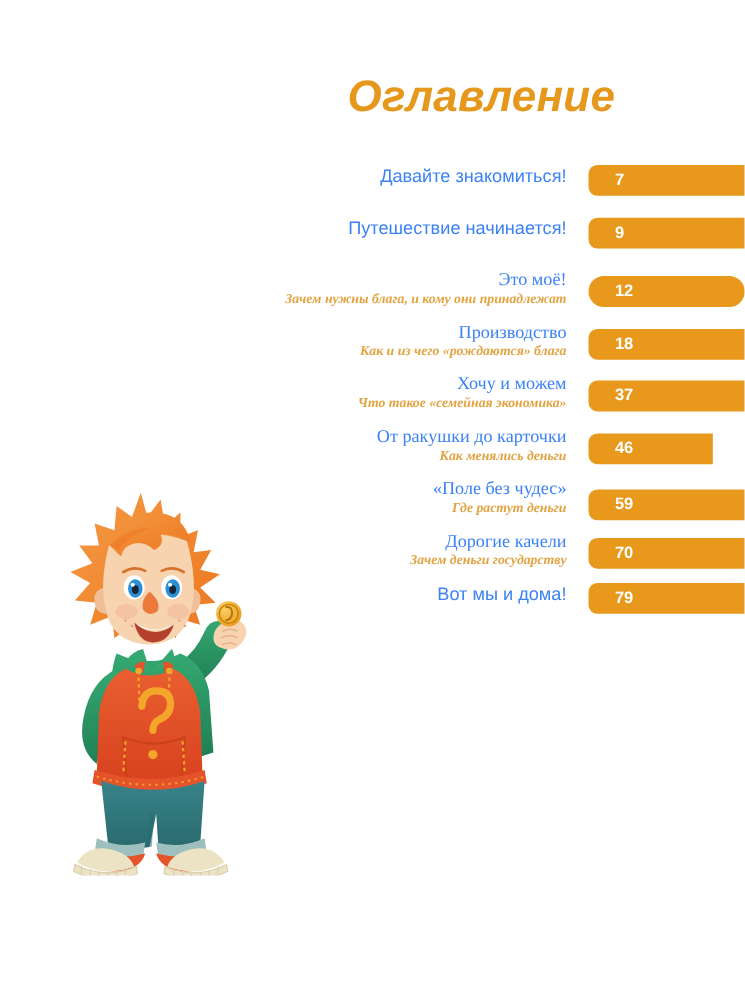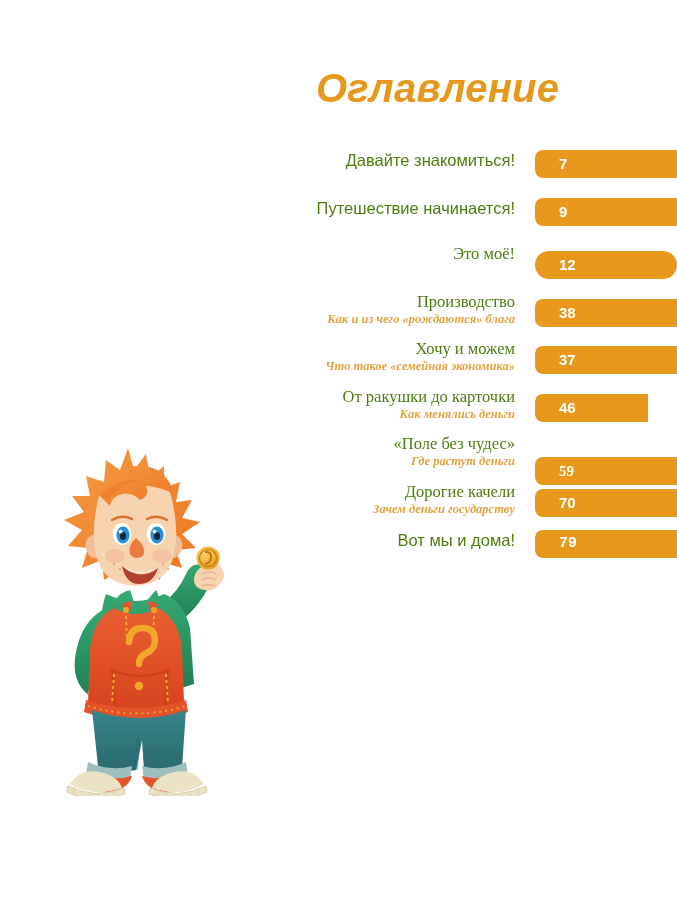--- a/index.html
+++ b/index.html
@@ -46,21 +46,21 @@
     position: absolute;
     right: 162px;
     top: 0;
     width: 320px;
     text-align: right;
   }
   .toc-text.has-sub { top: -2px; font-family: Liberation Serif, serif; }
   .toc-main {
     display: block;
     font-size: 16.5px;
-    color: #4d7c0f;
+    color: #3b82f6;
     line-height: 21px;
     white-space: nowrap;
     overflow: visible;
   }
   .toc-sub {
     display: block;
     font-size: 12.5px;
     font-weight: bold;
     font-style: italic;
     color: #e2a340;
@@ -120,32 +120,33 @@
         <div class="toc-text">
           <span class="toc-main">Путешествие начинается!</span>
         </div>
         <div class="page-bar" style="width: 142px; top: 0px;">
           <span class="page-num">9</span>
         </div>
       </div>
       <div class="toc-row">
         <div class="toc-text has-sub">
           <span class="toc-main">Это моё!</span>
+          <span class="toc-sub">Зачем нужны блага, и кому они принадлежат</span>
         </div>
         <div class="page-bar" style="width: 142px; top: 6px; border-radius: 14px;">
           <span class="page-num">12</span>
         </div>
       </div>
       <div class="toc-row">
         <div class="toc-text has-sub">
           <span class="toc-main">Производство</span>
           <span class="toc-sub">Как и из чего «рождаются» блага</span>
         </div>
         <div class="page-bar" style="width: 142px; top: 6px;">
-          <span class="page-num">38</span>
+          <span class="page-num">18</span>
         </div>
       </div>
       <div class="toc-row">
         <div class="toc-text has-sub">
           <span class="toc-main">Хочу и можем</span>
           <span class="toc-sub">Что такое «семейная экономика»</span>
         </div>
         <div class="page-bar" style="width: 142px; top: 6px;">
           <span class="page-num">37</span>
         </div>
@@ -157,38 +158,38 @@
         </div>
         <div class="page-bar" style="width: 113px; top: 6px;">
           <span class="page-num">46</span>
         </div>
       </div>
       <div class="toc-row">
         <div class="toc-text has-sub">
           <span class="toc-main">«Поле без чудес»</span>
           <span class="toc-sub">Где растут деньги</span>
         </div>
-        <div class="page-bar" style="width: 142px; top: 22px; font-family: Liberation Serif, serif;">
+        <div class="page-bar" style="width: 142px; top: 10px;">
           <span class="page-num">59</span>
         </div>
       </div>
       <div class="toc-row">
         <div class="toc-text has-sub">
           <span class="toc-main">Дорогие качели</span>
           <span class="toc-sub">Зачем деньги государству</span>
         </div>
         <div class="page-bar" style="width: 142px; top: 6px;">
           <span class="page-num">70</span>
         </div>
       </div>
       <div class="toc-row">
         <div class="toc-text">
           <span class="toc-main">Вот мы и дома!</span>
         </div>
-        <div class="page-bar" style="width: 142px; top: 0px; font-family: Liberation Mono, monospace;">
+        <div class="page-bar" style="width: 142px; top: 0px;">
           <span class="page-num">79</span>
         </div>
       </div>
     </div>
 
   <div class="illustration">
     <svg viewBox="0 0 210 358" xmlns="http://www.w3.org/2000/svg">
       <defs>
         <linearGradient id="hairG" x1="0" y1="0" x2="1" y2="1">
           <stop offset="0" stop-color="#f59a43"></stop>

